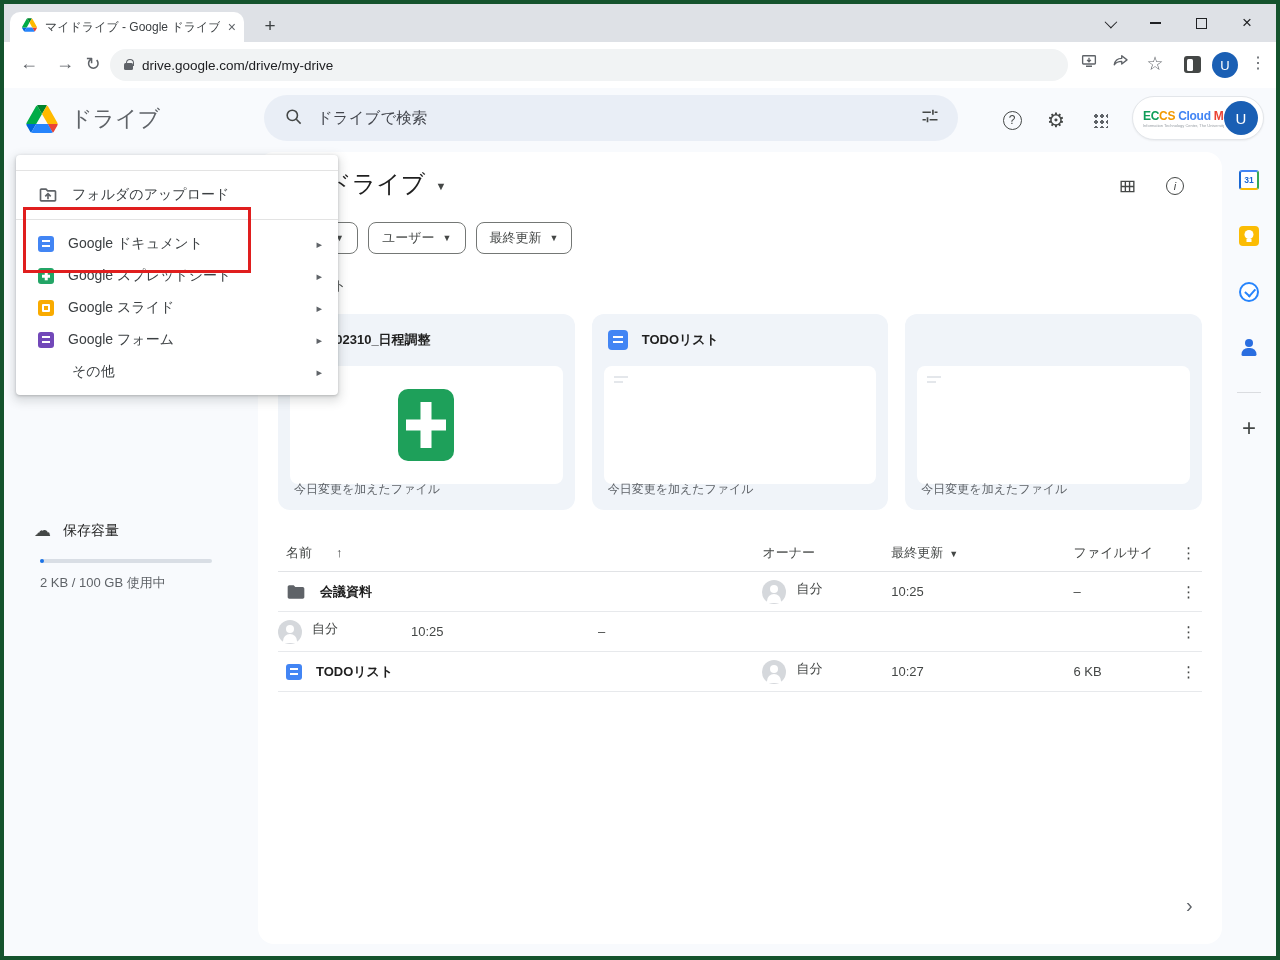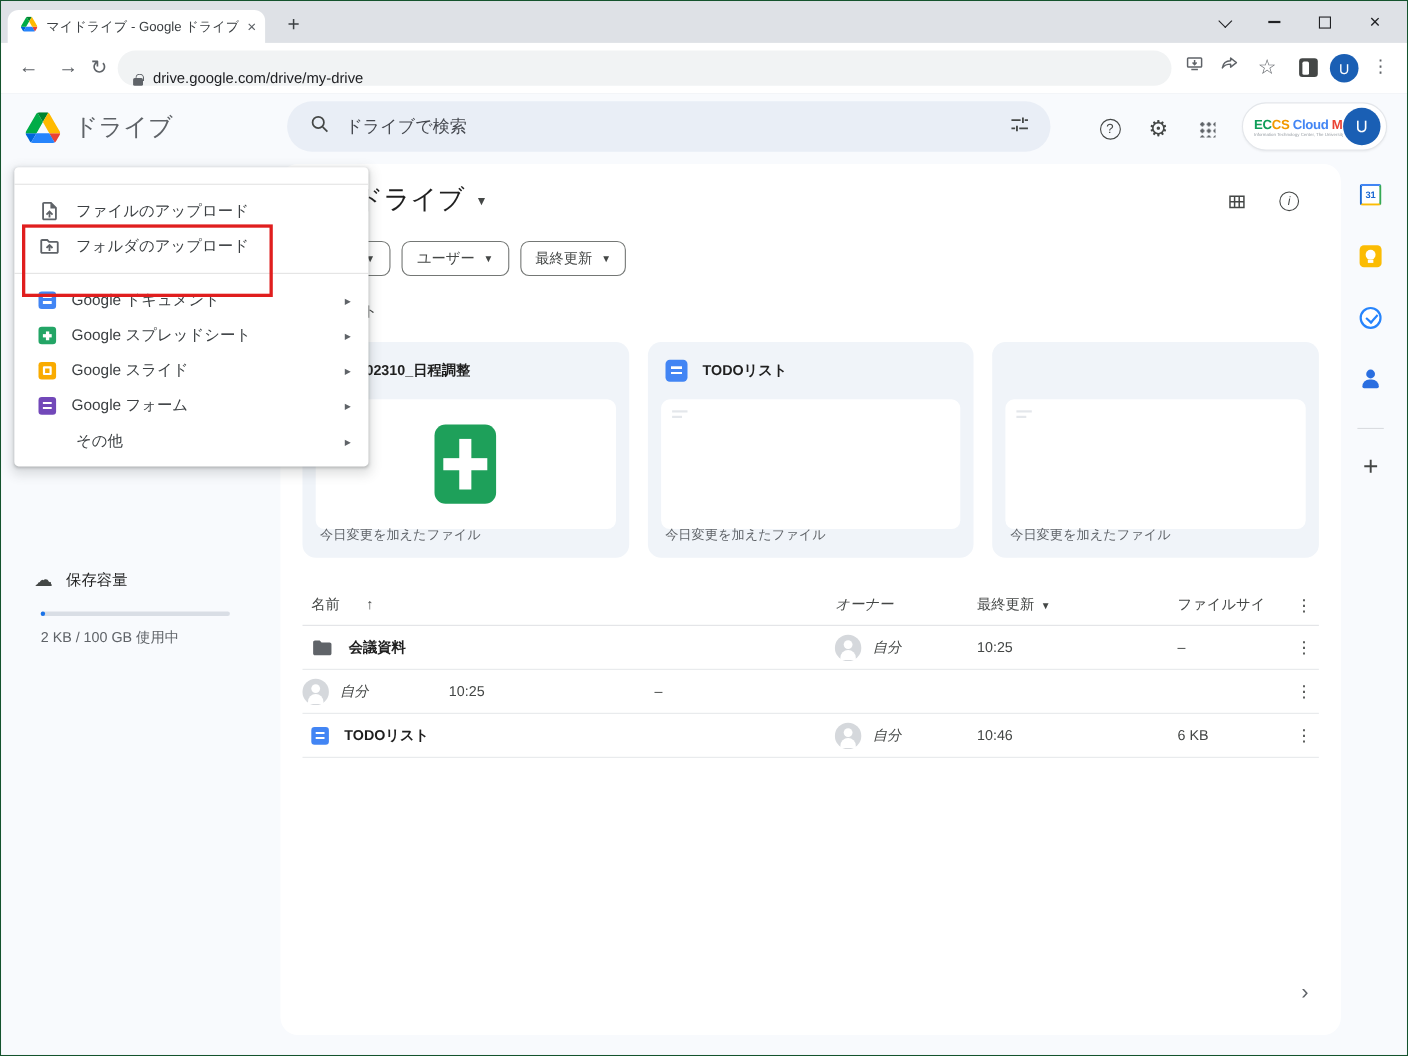--- a/index.html
+++ b/index.html
@@ -1,35 +1,35 @@
 <!DOCTYPE html>
 <html><head>
 <meta charset="utf-8">
 <style>
   * { margin:0; padding:0; box-sizing:border-box; font-family:"Liberation Sans", sans-serif; }
   body { width:1280px; height:960px; overflow:hidden; }
-  .frame { position:relative; width:1280px; height:960px; border:1px solid #14532d; background:#dee1e6; overflow:hidden; }
+  .frame { position:relative; width:1280px; height:960px; border:4px solid #14532d; background:#dee1e6; overflow:hidden; }
 
   
   .titlebar { position:absolute; top:0; left:0; width:100%; height:38px; background:#dee1e6; }
   .tab { position:absolute; left:6px; top:8px; width:234px; height:30px; background:#fff; border-radius:10px 10px 0 0; display:flex; align-items:center; padding:0 8px 0 12px; gap:8px; }
   .tab-title { flex:1; font-size:12px; color:#3c4043; white-space:nowrap; overflow:hidden; }
   .tab-close { font-size:14px; color:#5f6368; cursor:default; }
   .newtab { position:absolute; left:254px; top:11px; font-size:19px; color:#3c4043; width:24px; text-align:center; }
   .win-controls { position:absolute; right:6px; top:0; height:38px; display:flex; align-items:center; }
   .wc { width:46px; height:38px; display:flex; align-items:center; justify-content:center; color:#202124; }
   .chev-down { width:9px; height:9px; border-right:1.6px solid #202124; border-bottom:1.6px solid #202124; transform:rotate(45deg) translateY(-2px); }
   .bar-min { width:11px; height:1.6px; background:#202124; }
   .box-max { width:11px; height:11px; border:1.4px solid #202124; }
   .wc-x { font-size:17px; }
 
   
   .toolbar { position:absolute; top:38px; left:0; width:100%; height:46px; background:#fff; }
   .nav-ic { position:absolute; top:11px; font-size:18px; color:#5f6368; width:26px; text-align:center; }
-  .addressbar { position:absolute; left:106px; top:7px; width:958px; height:32px; background:#f1f3f4; border-radius:16px; display:flex; align-items:flex-end; padding:0 14px; gap:9px; }
+  .addressbar { position:absolute; left:106px; top:7px; width:958px; height:32px; background:#f1f3f4; border-radius:16px; display:flex; align-items:center; padding:0 14px; gap:9px; }
   .lock { width:9px; height:7px; background:#5f6368; border-radius:1.5px; position:relative; margin-top:3px; }
   .lock::before { content:""; position:absolute; left:1.5px; top:-4px; width:6px; height:6px; border:1.5px solid #5f6368; border-bottom:none; border-radius:4px 4px 0 0; }
   .url { font-size:13.5px; color:#202124; }
   .tb-right { position:absolute; top:10px; font-size:17px; color:#5f6368; width:26px; text-align:center; }
   .panel-toggle { position:absolute; left:1180px; top:14px; width:17px; height:17px; background:#444746; border-radius:3px; }
   .panel-toggle::before { content:""; position:absolute; left:2.5px; top:2.5px; width:6px; height:12px; background:#fff; border-radius:1.5px; }
   .tb-avatar { position:absolute; left:1208px; top:10px; width:26px; height:26px; border-radius:50%; background:#1a5fb4; color:#fff; font-size:13px; display:flex; align-items:center; justify-content:center; }
   .tb-dots { position:absolute; left:1246px; top:11px; font-size:16px; color:#5f6368; width:16px; text-align:center; }
 
   
@@ -95,21 +95,21 @@
   .picon-sheets .lines { background:none; }
   .picon-sheets .lines::before { content:""; position:absolute; left:50%; top:50%; transform:translate(-50%,-50%); width:100%; height:2.5px; background:#fff; }
   .picon-sheets .lines::after { content:""; position:absolute; left:50%; top:50%; transform:translate(-50%,-50%); width:2.5px; height:100%; background:#fff; }
   .picon-slides .lines { background:none; border:2px solid #fff; border-radius:1px; }
 
   
   .ftable { position:absolute; top:382px; left:20px; right:20px; }
   .thead { height:38px; display:flex; align-items:center; border-bottom:1px solid #e1e3e6; font-size:13px; color:#444746; }
   .trow { height:40px; display:flex; align-items:center; border-bottom:1px solid #e7e9ec; font-size:13px; color:#444746; }
   .c-name { width:500px; display:flex; align-items:center; gap:14px; padding-left:8px; }
-  .c-owner { width:133px; display:flex; align-items:center; gap:10px;font-style:italic; }
+  .c-owner { width:133px; display:flex; gap:10px; }
   .c-mod { width:147px; }
   .c-size { width:111px;margin-left:40px; }
   .c-more { flex:1; text-align:right; padding-right:6px; color:#444746; font-size:15px; }
   .fname { color:#1f1f1f; font-weight:bold; font-size:13px; }
   .sort-arrow { font-size:13px; margin-left:10px; color:#444746; }
   .hdr-caret { font-size:9px; margin-left:6px; }
   .owner-avatar { width:24px; height:24px; border-radius:50%; background:#d5d8dc; position:relative; flex:none; }
   .owner-avatar::before { content:""; position:absolute; left:50%; top:5px; transform:translateX(-50%); width:8px; height:8px; border-radius:50%; background:#fff; }
   .owner-avatar::after { content:""; position:absolute; left:50%; top:14px; transform:translateX(-50%); width:14px; height:9px; border-radius:7px 7px 0 0; background:#fff; }
   .expand-chevron { position:absolute; left:928px; top:742px; font-size:20px; color:#5f6368; }
@@ -373,21 +373,21 @@
           <div class="c-name">
             <span class="picon p16 picon-docs">
                 <span class="lines"></span>
               </span>
             <span class="fname">TODOリスト</span>
           </div>
           <div class="c-owner">
               <span class="owner-avatar"></span>
               <span>自分</span>
             </div>
-          <div class="c-mod">10:46</div>
+          <div class="c-mod">10:27</div>
           <div class="c-size">6 KB</div>
           <div class="c-more">⋮</div>
         </div>
       </div>
 
       <div class="expand-chevron">›</div>
     </div>
 
     <div class="rightbar">
       <div class="rb" style="top:18px">
@@ -402,26 +402,20 @@
       <div class="rb" style="top:186px">
           <div class="contacts-icon"></div>
         </div>
       <div class="rb rb-divider" style="top:240px"></div>
       <div class="rb rb-plus" style="top:262px">+</div>
     </div>
   </div>
 
   <div class="new-menu">
     <div class="menu-divider"></div>
-    <div class="menu-item">
-      <svg class="mi-svg" viewBox="0 0 24 24">
-          <path fill="#5f6368" d="M14 2H6c-1.1 0-2 .9-2 2v16c0 1.1.9 2 2 2h12c1.1 0 2-.9 2-2V8l-6-6zm4 18H6V4h7v5h5v11zM8 15.01l1.41 1.41L11 14.84V19h2v-4.16l1.59 1.59L16 15.01 12.01 11 8 15.01z"></path>
-        </svg>
-      <span class="menu-label">ファイルのアップロード</span>
-    </div>
     <div class="menu-item">
       <svg class="mi-svg" viewBox="0 0 24 24">
           <path fill="#5f6368" d="M20 6h-8l-2-2H4c-1.1 0-2 .9-2 2v12c0 1.1.9 2 2 2h16c1.1 0 2-.9 2-2V8c0-1.1-.9-2-2-2zm0 12H4V6h5.17l2 2H20v10zM9.41 14.42 11 12.84V17h2v-4.16l1.59 1.59L16 13.01 12.01 9 8 13.01l1.41 1.41z"></path>
         </svg>
       <span class="menu-label">フォルダのアップロード</span>
     </div>
     <div class="menu-divider2"></div>
     <div class="menu-item">
       <span class="picon p16 picon-docs">
           <span class="lines"></span>

